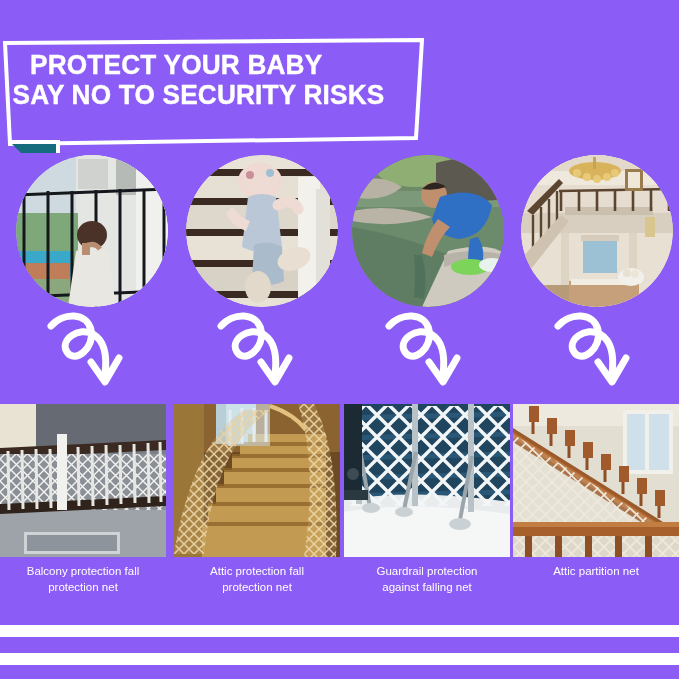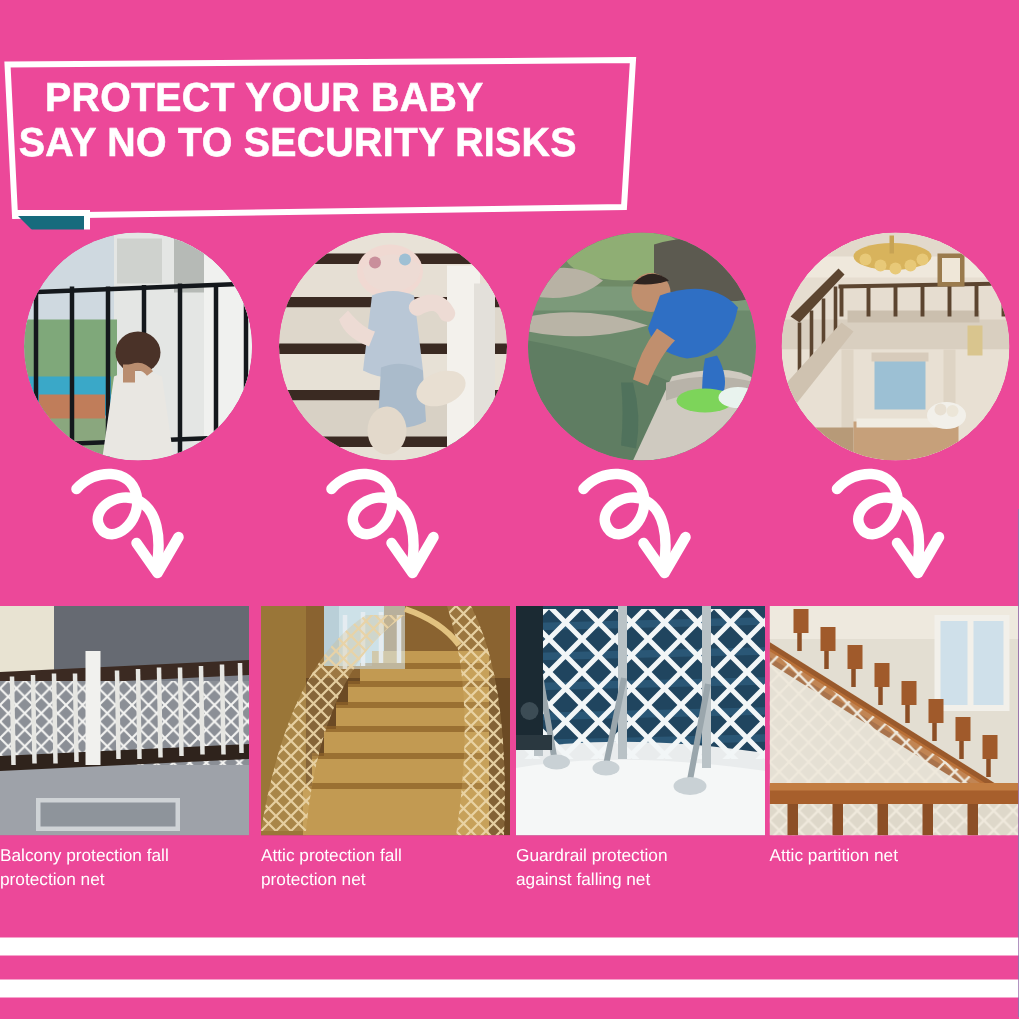--- a/index.html
+++ b/index.html
@@ -2,21 +2,21 @@
 <html><head>
 <meta charset="utf-8">
 <style>
   html,body{margin:0;padding:0;}
   body{
     width:679px;height:679px;
     background:#0bb6ce;
     font-family:"Liberation Sans", sans-serif;
     overflow:hidden;position:relative;
   }
-  #page{position:absolute;inset:0;background:#ec4899;}
+  #page{position:absolute;inset:0;background:#8b5cf6;}
 
   
   .ribbon-wrap{position:absolute;left:0;top:38px;width:440px;height:115px;}
   .ribbon-svg{position:absolute;left:0;top:0;}
   .ribbon-text{
     position:absolute;left:30px;top:12px;width:390px;
     color:#ffffff;font-weight:bold;
     font-family:"Liberation Sans", sans-serif;
     font-size:27px;line-height:30px;
     letter-spacing:0.2px;
@@ -57,21 +57,21 @@
   .photo.p3{left:344px;width:166px;}
   .photo.p4{left:513px;width:166px;}
   .photo svg{display:block;height:153px;}
 
   
   .captions{position:absolute;left:0;top:563px;width:679px;height:50px;}
   .caption{
     position:absolute;top:0;width:166px;
     color:#ffffff;font-size:11.5px;line-height:16px;
     font-family:"Liberation Sans", sans-serif;
-    text-align:left;font-weight:normal;
+    text-align:center;font-weight:normal;
   }
   .caption.q1{left:0px;}
   .caption.q2{left:174px;}
   .caption.q3{left:344px;}
   .caption.q4{left:513px;}
   .cap-line{display:block;}
 
   
   .stripe{position:absolute;left:0;width:679px;background:#ffffff;}
   .stripe.s1{top:625px;height:12px;}

